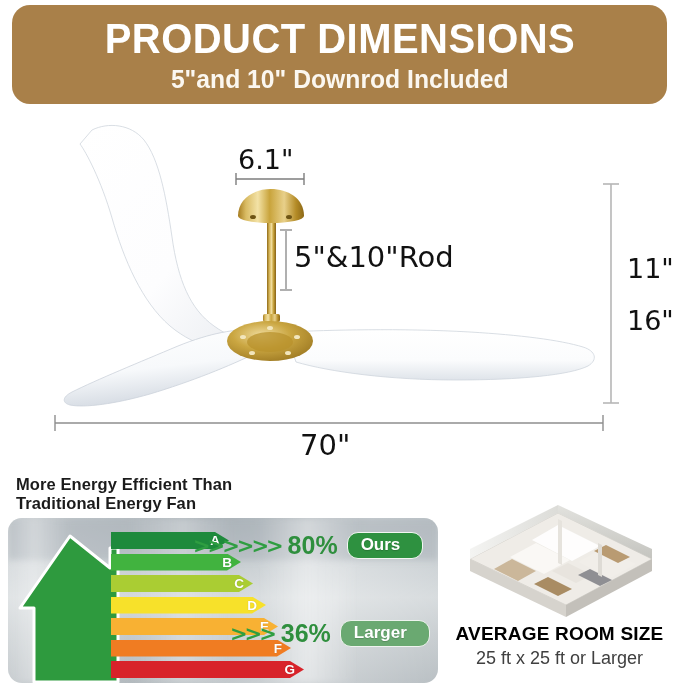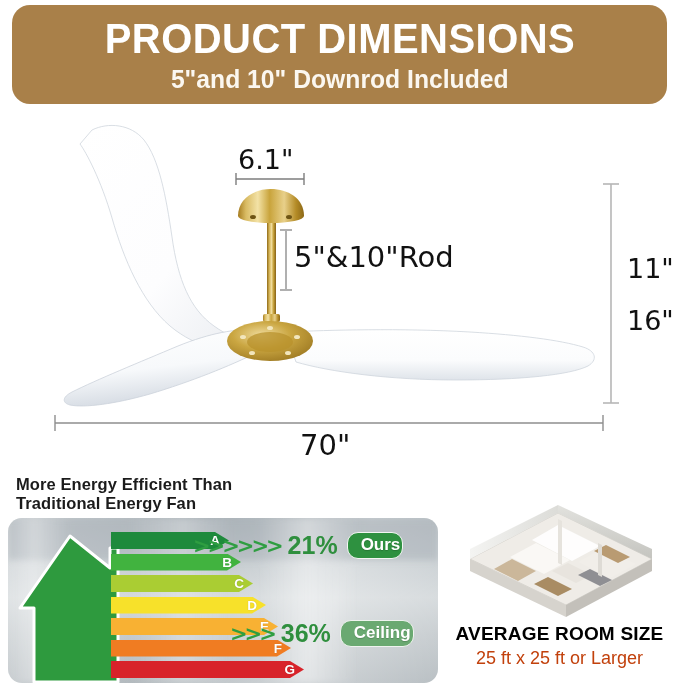--- a/index.html
+++ b/index.html
@@ -91,39 +91,39 @@
     color:#ffffff;font-weight:bold;font-size:13.5px;
     font-family:"Liberation Sans", sans-serif;
     text-shadow:0 0 1px rgba(0,0,0,0.25);
   }
 
   .pct-row{position:absolute;display:flex;align-items:center;}
   .chev{color:#2f9e41;font-weight:bold;font-size:21px;letter-spacing:-3px;font-family:"DejaVu Sans",sans-serif;}
   .pct{color:#2f8f3e;font-weight:bold;font-size:25px;margin-left:7px;font-family:"Liberation Sans",sans-serif;}
   .pill{
     margin-left:9px;border-radius:11px;
-    padding:2px 2px 3px 13px;
+    padding:2px 22px 3px 13px;
     color:#ffffff;font-weight:bold;font-size:17px;
     font-family:"Liberation Sans",sans-serif;
     display:inline-block;
     text-shadow:0 1px 1px rgba(0,0,0,0.18);
   }
   .pill-ours{background:#2e9140;border:1.5px solid #f2f6f2;}
   .pill-others{background:#6aa971;border:1.5px solid #eef3ee;}
 
   
   .room-area{position:absolute;left:440px;top:505px;width:239px;height:184px;}
   .room-title{
     position:absolute;left:0;top:118px;width:239px;text-align:center;
     font-size:19px;font-weight:bold;color:#000000;letter-spacing:0.2px;
     font-family:"Liberation Sans",sans-serif;
   }
   .room-sub{
     position:absolute;left:0;top:143px;width:239px;text-align:center;
-    font-size:18px;color:#c2410c;
+    font-size:18px;color:#404040;
     font-family:"Liberation Sans",sans-serif;
   }
 </style>
 </head>
 <body>
 
 <div id="stage">
 
   <div class="banner" id="banner" style="background: rgb(169, 128, 73);">
     <div class="banner-title">PRODUCT DIMENSIONS</div>
@@ -285,28 +285,28 @@
             <span class="grade">F</span>
           </div>
           <div class="bar" style="left: 103px; top: 143px; width: 193px;">
             <div class="barbody" style="background: rgb(216, 35, 42); clip-path: polygon(0px 0px, calc(100% - 14px) 0px, 100% 50%, calc(100% - 14px) 100%, 0px 100%);"></div>
             <span class="grade">G</span>
           </div>
         </div>
 
       <div class="pct-row" id="row-ours" style="left:185px;top:13px;">
         <span class="chev">&gt;&gt;&gt;&gt;&gt;&gt;</span>
-        <span class="pct">21%</span>
+        <span class="pct">80%</span>
         <span class="pill pill-ours">Ours</span>
       </div>
 
       <div class="pct-row" id="row-others" style="left:222px;top:101px;">
         <span class="chev">&gt;&gt;&gt;</span>
         <span class="pct">36%</span>
-        <span class="pill pill-others">Ceiling</span>
+        <span class="pill pill-others">Larger</span>
       </div>
     </div>
   </div>
 
   <div class="room-area">
     <svg width="239" height="118" viewBox="0 0 239 118">
       <defs>
         <linearGradient id="wallTop" x1="0" y1="0" x2="1" y2="0">
           <stop offset="0%" stop-color="#f4f4f2"></stop>
             <stop offset="100%" stop-color="#dcdcd8"></stop>

